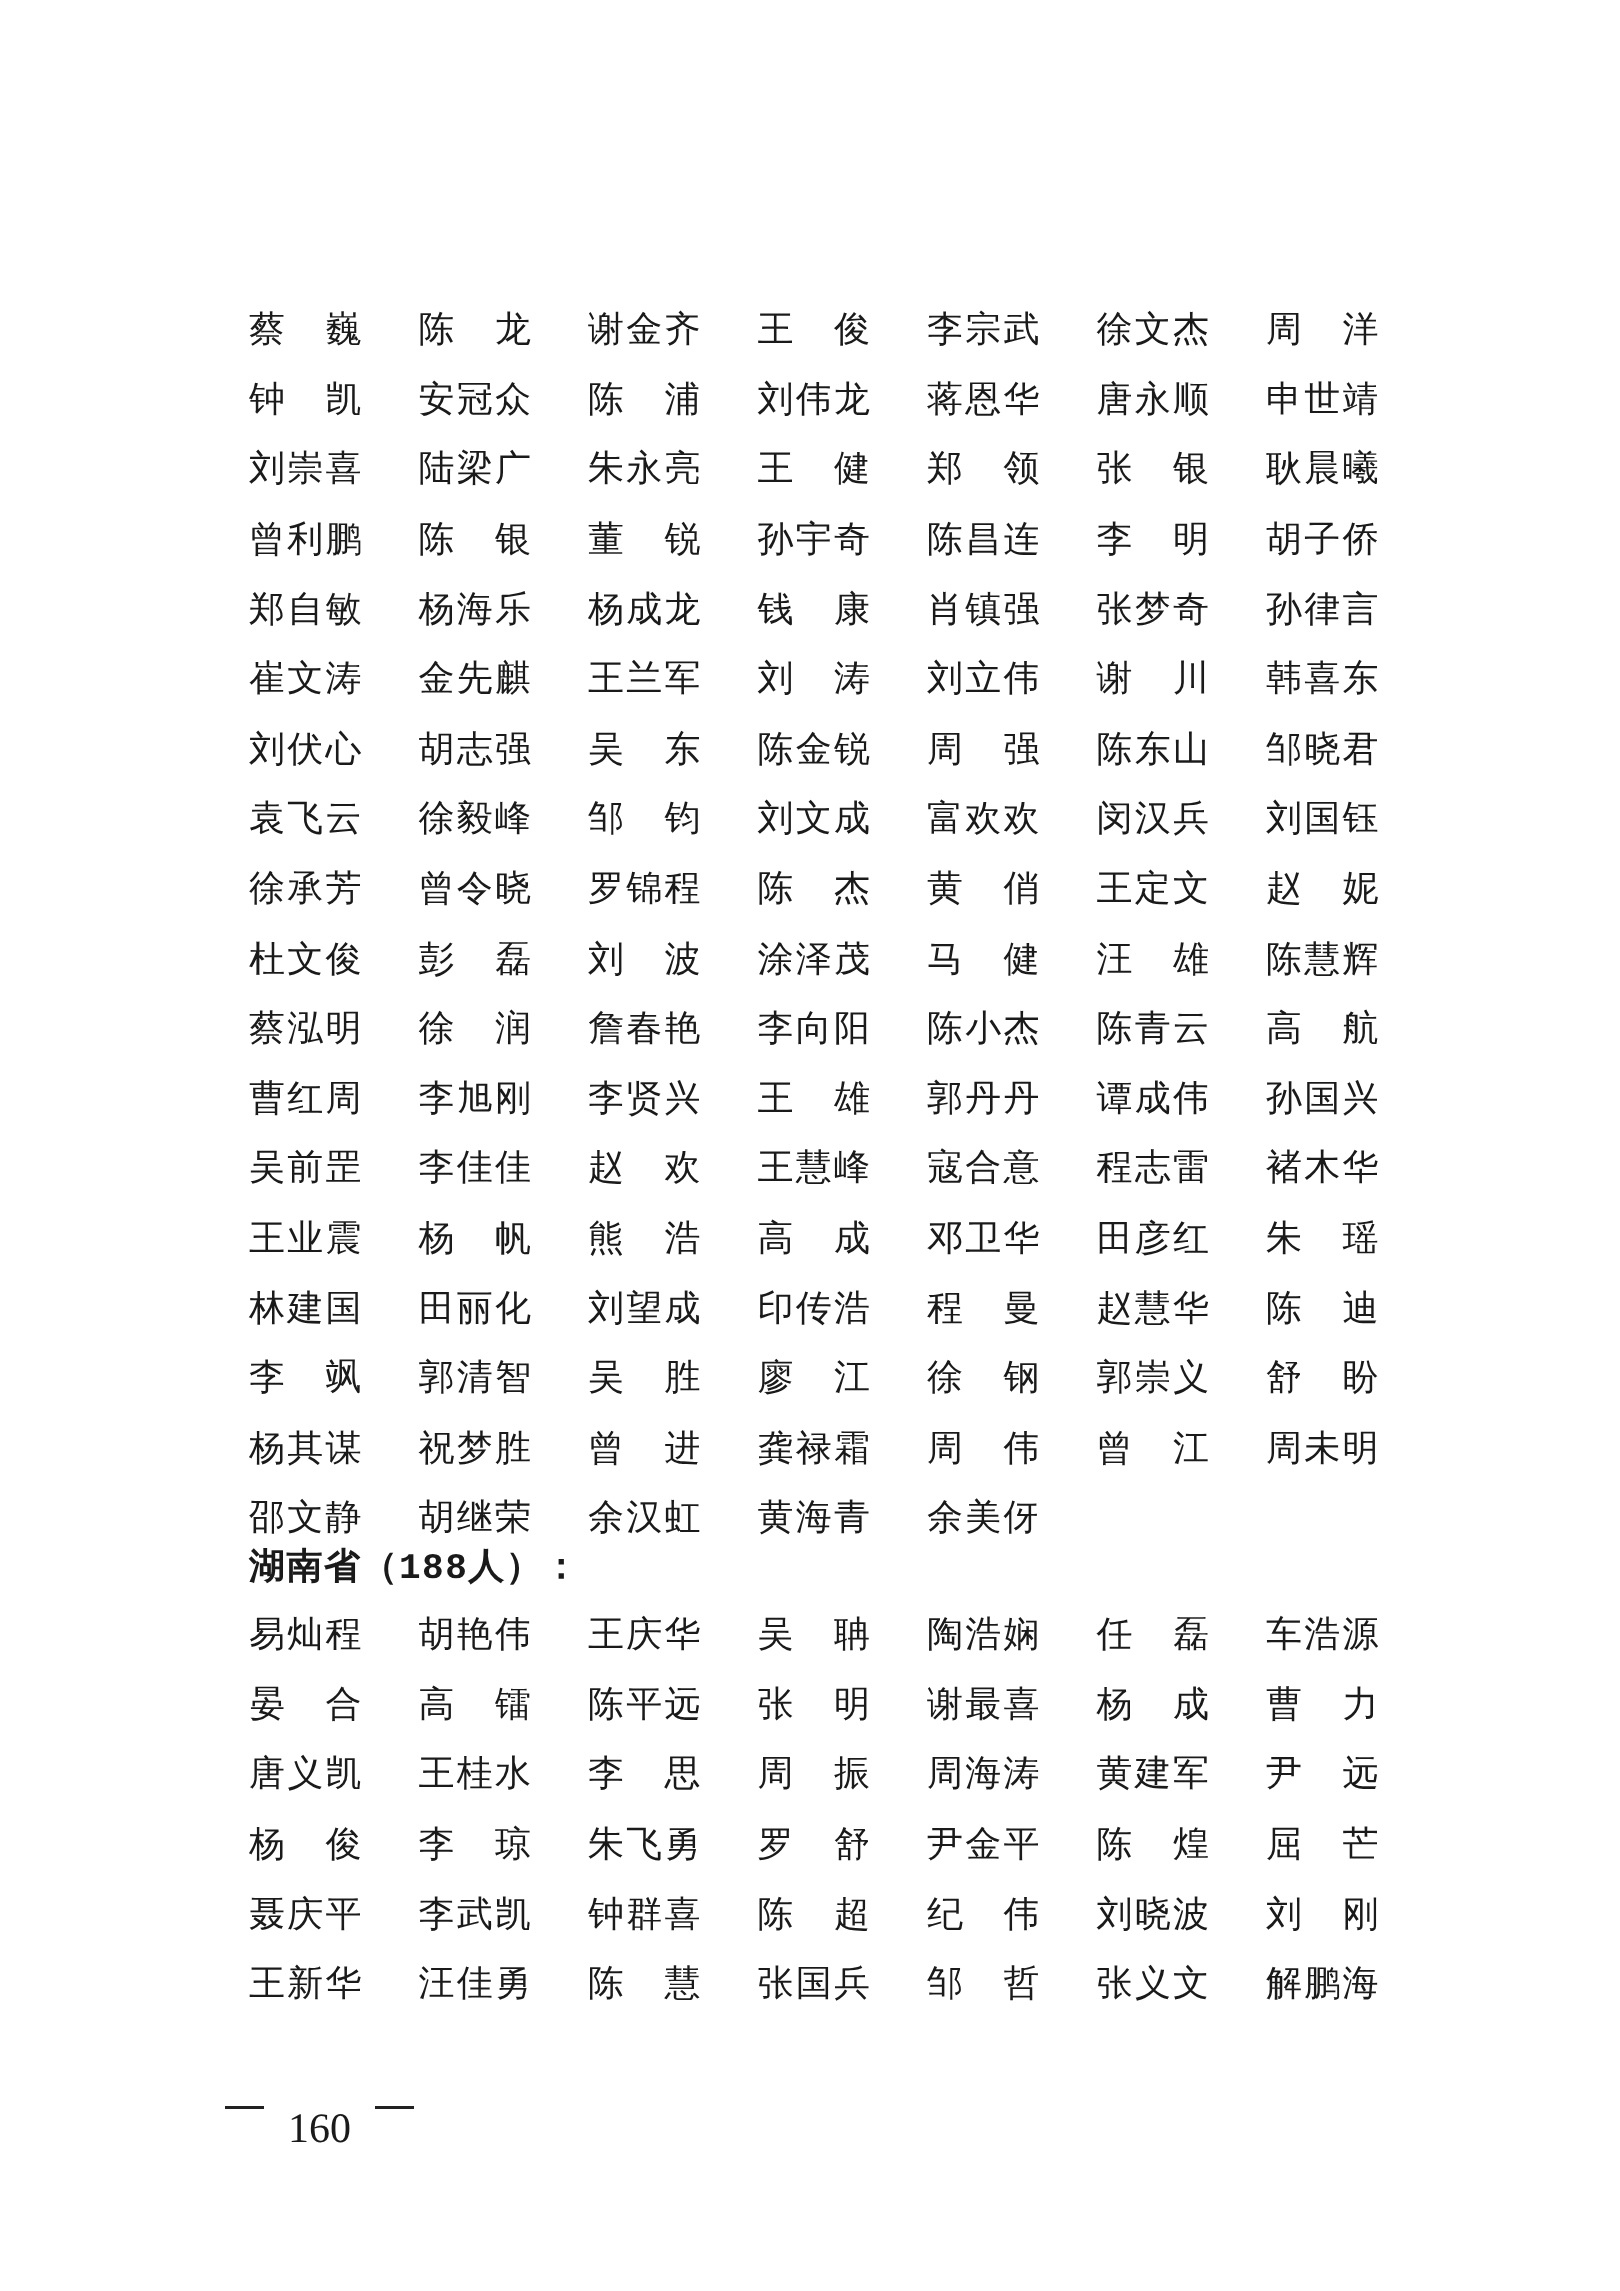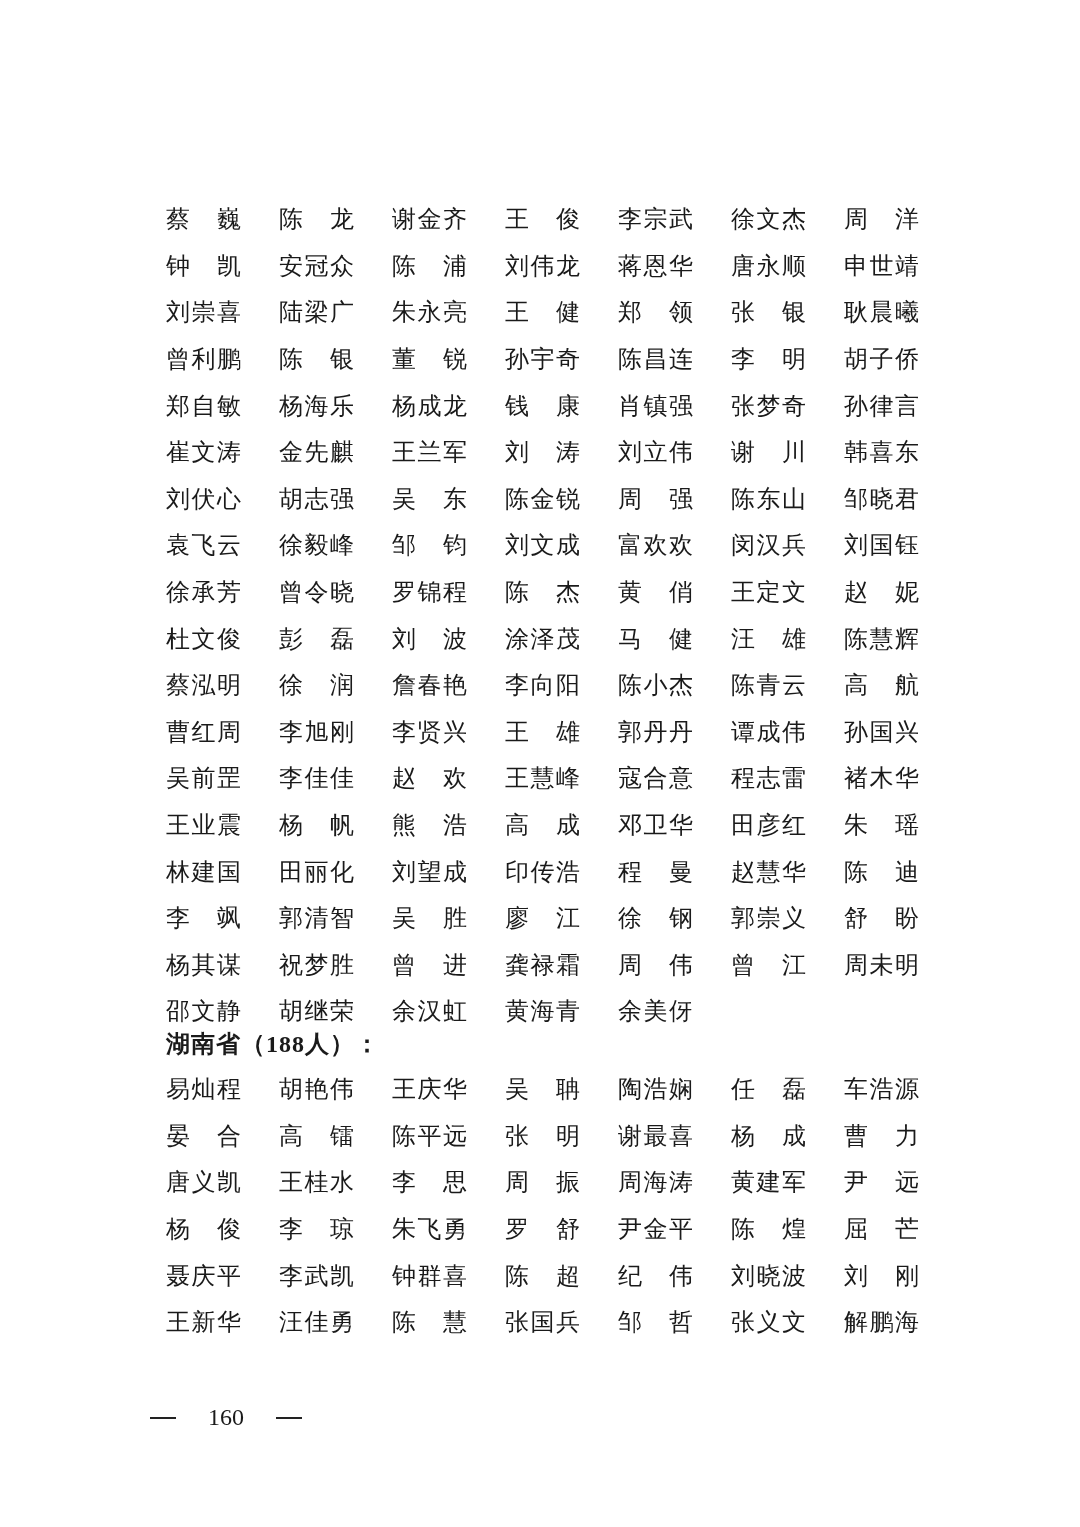--- a/index.html
+++ b/index.html
@@ -47,33 +47,32 @@
     }
     .name-cell .cell-inner span {
       display: inline-block;
     }
     .section-heading {
       position: absolute;
       left: 166px;
       top: 1028px;
       font-size: 24px;
       font-weight: bold;
-      font-family: Liberation Serif, serif;
+      font-family: Liberation Mono, monospace;
       letter-spacing: 1px;
       text-align: right;
     }
     .page-number {
       position: absolute;
       left: 150px;
       top: 1404px;
-      font-size: 24px;
+      font-size: 28px;
       font-family: "Liberation Serif", "DejaVu Serif", serif;
       display: flex;
-      align-items: center;
-      gap: 32px;
+      gap: 16px;
     }
     .dash {
       display: inline-block;
       width: 26px;
       height: 2px;
       background: #222;
     }
   </style>
 </head>
 <body>

